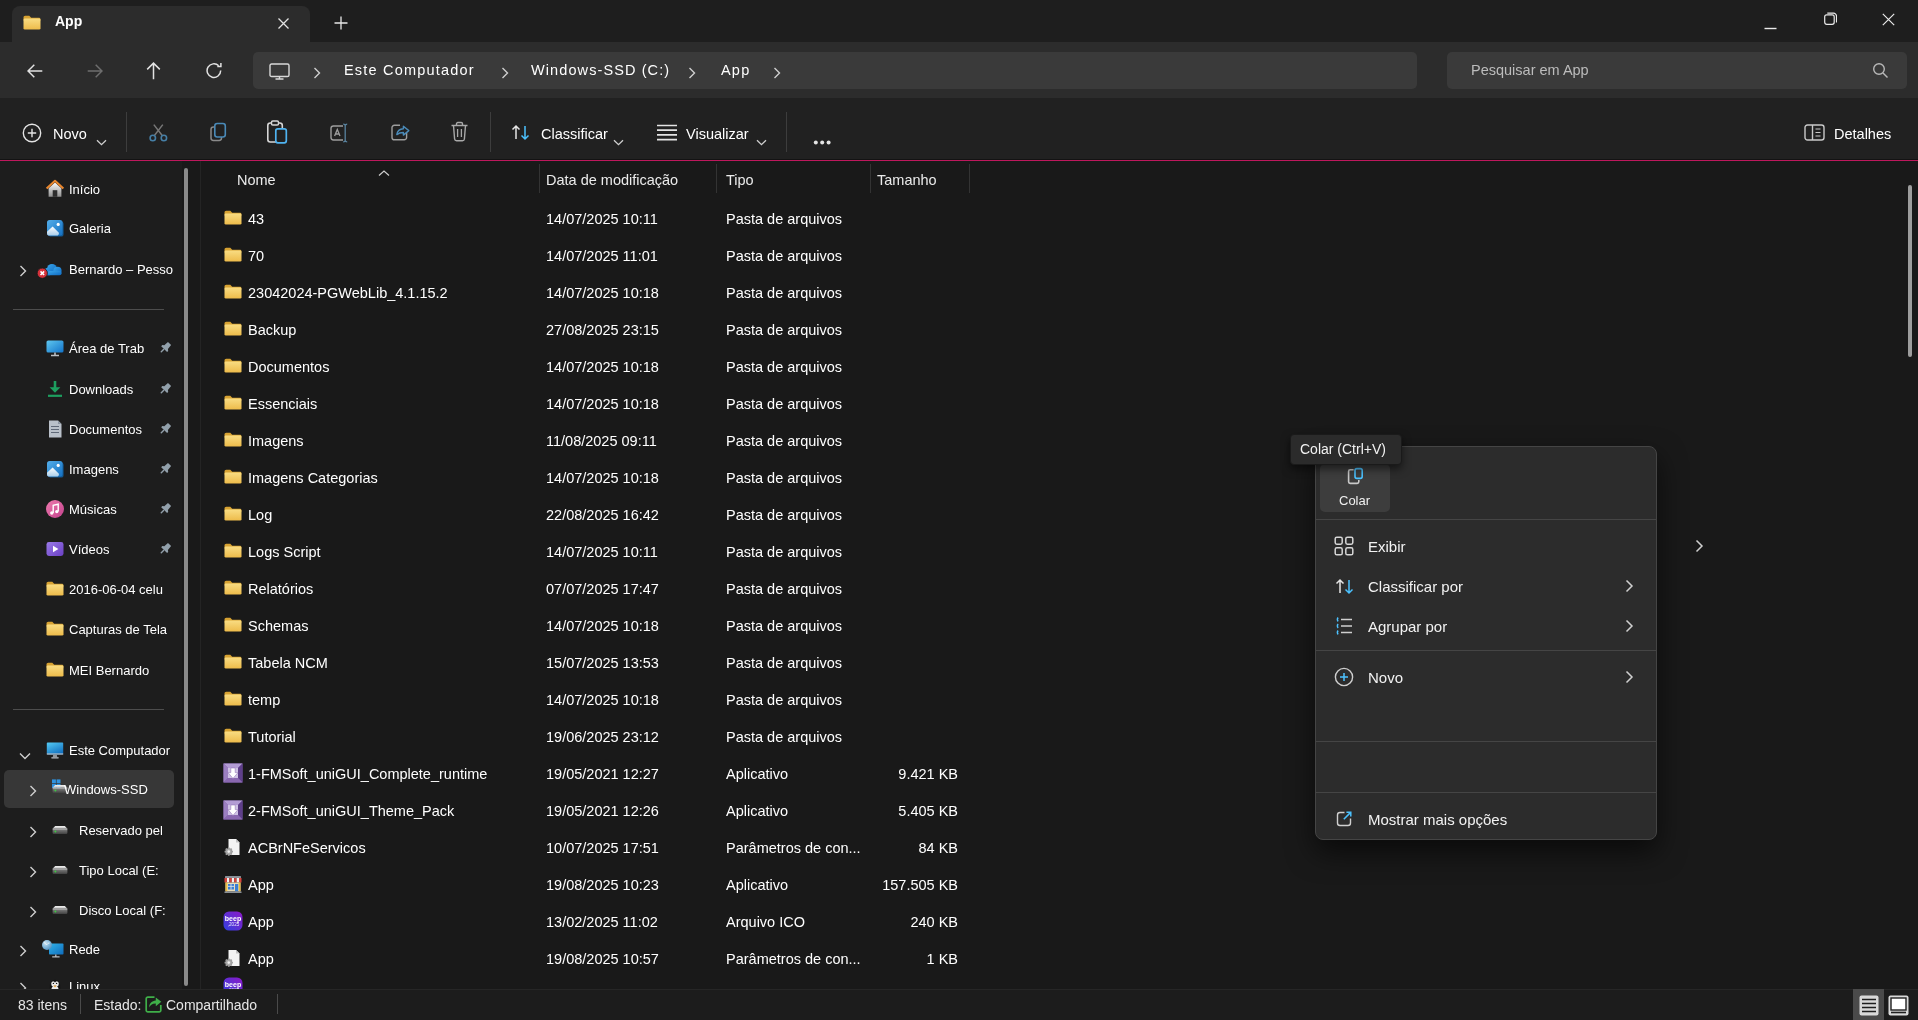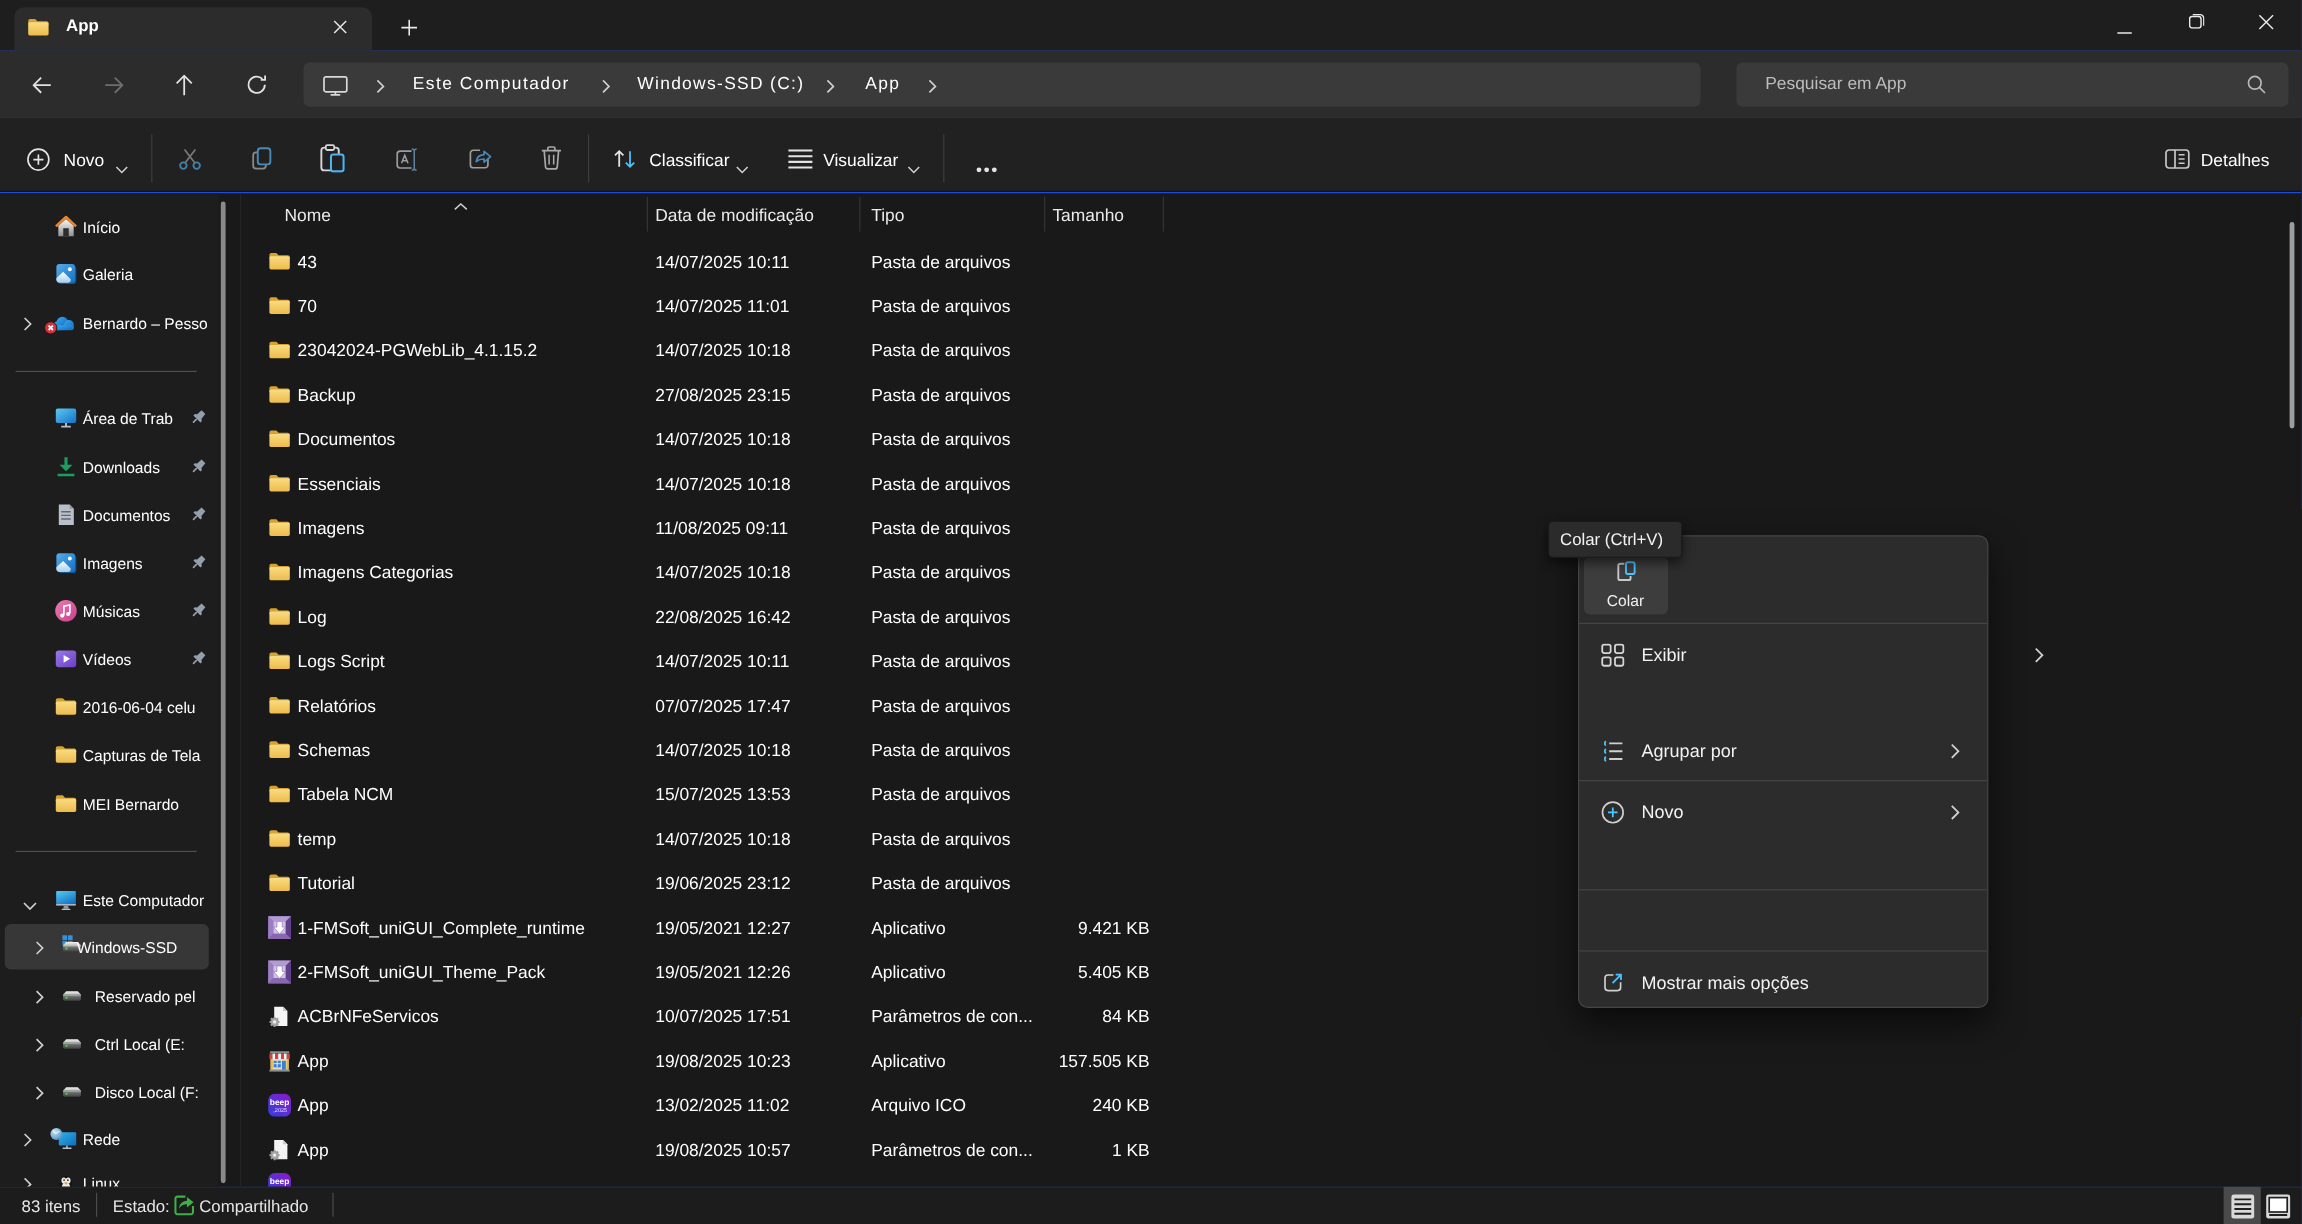--- a/index.html
+++ b/index.html
@@ -1,18 +1,18 @@
 <!DOCTYPE html>
 <html><head><meta charset="utf-8">
 <style>
 *{margin:0;padding:0;box-sizing:border-box}
 html,body{width:1918px;height:1020px;overflow:hidden;background:#191919}
 body{font-family:"Liberation Sans",sans-serif;color:#fff;-webkit-font-smoothing:antialiased}
 .abs{position:absolute}
-#win{position:relative;width:1918px;height:1020px;background:#1d4ed8;overflow:hidden}
+#win{position:relative;width:1918px;height:1020px;background:#be185d;overflow:hidden}
 .titlebar{left:0;top:0;width:1918px;height:42px;background:#1e1e1e}
 .tab{left:12px;top:6px;width:298px;height:36px;background:#2c2c2c;border-radius:8px 8px 0 0}
 .navbar{left:0;top:42px;width:1918px;height:56px;background:#2c2c2c}
 .bar{background:#3a3a3a;border-radius:5px;height:37px;top:52px}
 .toolbar{left:0;top:98px;width:1918px;height:62px;background:#212121;border-bottom:1px solid #131313}
 .content{left:0;top:161px;width:1918px;height:828px;background:#191919}
 .statusbar{left:0;top:989px;width:1918px;height:31px;background:#1c1c1c;border-top:1px solid #262626}
 .vsep{width:1px;background:#3d3d3d}
 .txt{white-space:nowrap}
 .row{position:absolute;left:200px;width:1718px;height:37px}
@@ -790,21 +790,21 @@
             </linearGradient>
             <linearGradient id="dv" x1="0" y1="0" x2="0" y2="1">
               <stop offset="0" stop-color="#cdcdcd"></stop>
               <stop offset="0.35" stop-color="#6e6e6e"></stop>
               <stop offset="1" stop-color="#414141"></stop>
             </linearGradient>
           </defs>
           <path d="M2.6 8.6h14.8v4.2a1.2 1.2 0 0 1-1.2 1.2H3.8a1.2 1.2 0 0 1-1.2-1.2z" fill="url(#dv)"></path>
           <circle cx="5.4" cy="11.4" r="1" fill="#3ecb43"></circle>
         </svg></div>
-      <div class="s-lbl abs" style="left:79px;top:702px">Ctrl Local (E:</div>
+      <div class="s-lbl abs" style="left:79px;top:702px">Tipo Local (E:</div>
       <div class="abs" style="left:29px;top:743px"><svg style="" width="8" height="12" viewBox="0 0 8 12">
           <path d="M1.5 1 6.5 6 1.5 11" fill="none" stroke="#cfcfcf" stroke-width="1.4"></path>
         </svg></div>
       <div class="s-ic abs" style="left:50px;top:739px"><svg style="" width="22" height="16" viewBox="0 0 22 16">
           <path d="M2.8 8.6 5.2 6h9.6l2.4 2.6z" fill="url(#dt)"></path>
           <defs>
             <linearGradient id="dt" x1="0" y1="0" x2="0" y2="1">
               <stop offset="0" stop-color="#f2f2f2"></stop>
               <stop offset="1" stop-color="#c3c3c3"></stop>
             </linearGradient>
@@ -887,20 +887,30 @@
       <div class="abs" style="left:0;top:80px;width:412px;height:40px">
         <div class="mi-ic"><svg style="" width="20" height="20" viewBox="0 0 20 20">
             <g fill="none" stroke="#d6d6d6" stroke-width="1.5">
               <rect x="1.2" y="1.2" width="7" height="7" rx="1.6"></rect>
               <rect x="11.8" y="1.2" width="7" height="7" rx="1.6"></rect>
               <rect x="1.2" y="11.8" width="7" height="7" rx="1.6"></rect>
               <rect x="11.8" y="11.8" width="7" height="7" rx="1.6"></rect>
             </g>
           </svg></div>
         <div class="mi-txt">Exibir</div>
+        <div class="mi-ar"><svg style="" width="9" height="14" viewBox="0 0 9 14">
+            <path d="M1.5 1.5 7 7 1.5 12.5" fill="none" stroke="#d0d0d0" stroke-width="1.5"></path>
+          </svg></div>
+      </div>
+      <div class="abs" style="left:0;top:120px;width:342px;height:40px">
+        <div class="mi-ic"><svg style="" width="21" height="21" viewBox="0 0 21 21">
+            <path d="M6 17V4M2.5 7.5 6 4l3.5 3.5" fill="none" stroke="#e4e4e4" stroke-width="1.5"></path>
+            <path d="M15 4v13M11.5 13.5 15 17l3.5-3.5" fill="none" stroke="#4cc2ff" stroke-width="1.5"></path>
+          </svg></div>
+        <div class="mi-txt">Classificar por</div>
         <div class="mi-ar"><svg style="" width="9" height="14" viewBox="0 0 9 14">
             <path d="M1.5 1.5 7 7 1.5 12.5" fill="none" stroke="#d0d0d0" stroke-width="1.5"></path>
           </svg></div>
       </div>
       <div class="abs" style="left:0;top:160px;width:342px;height:40px">
         <div class="mi-ic"><svg style="" width="20" height="20" viewBox="0 0 20 20">
             <path d="M7 3.5h11M7 10h11M7 16.5h11" stroke="#cfcfcf" stroke-width="1.6"></path>
             <path d="M4.2 1.6a2.6 2.6 0 0 0 0 3.8M4.2 8.1a2.6 2.6 0 0 0 0 3.8M4.2 14.6a2.6 2.6 0 0 0 0 3.8" fill="none" stroke="#4cc2ff" stroke-width="1.5"></path>
           </svg></div>
         <div class="mi-txt">Agrupar por</div>

